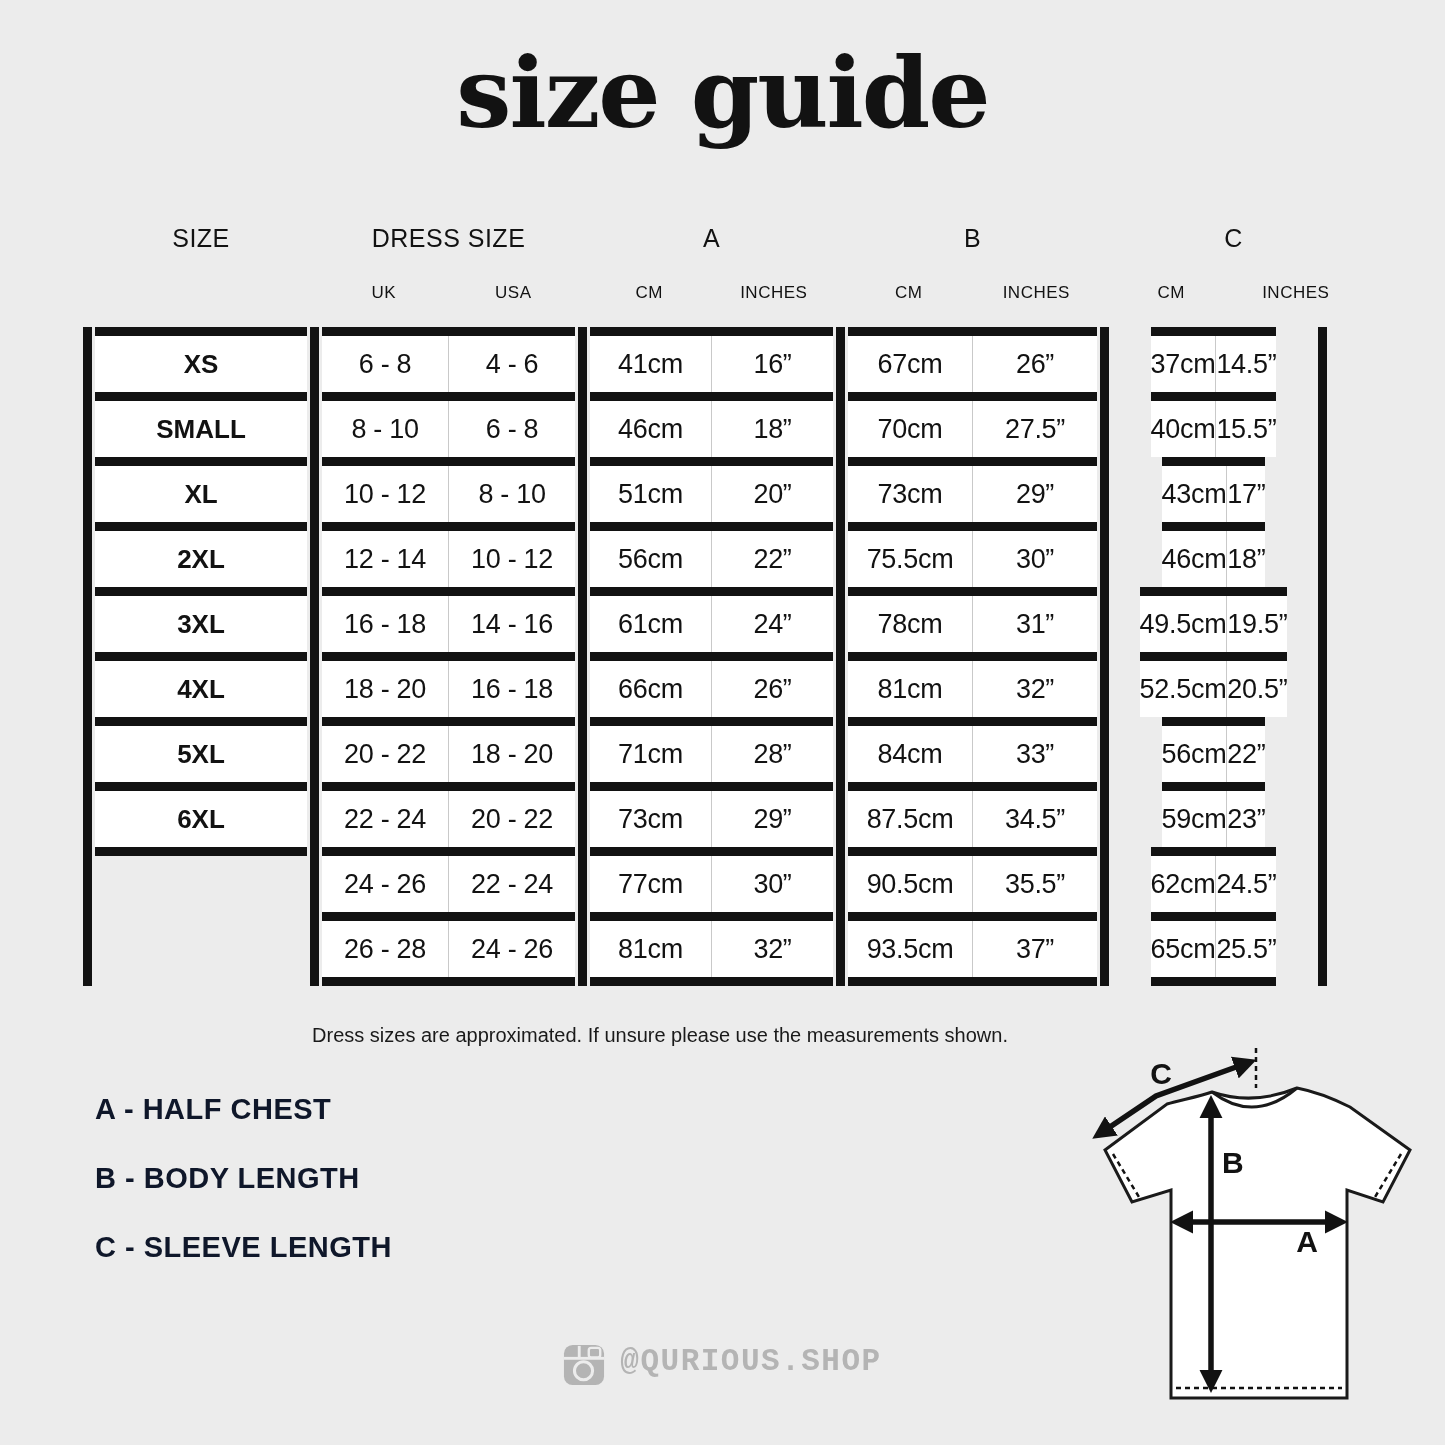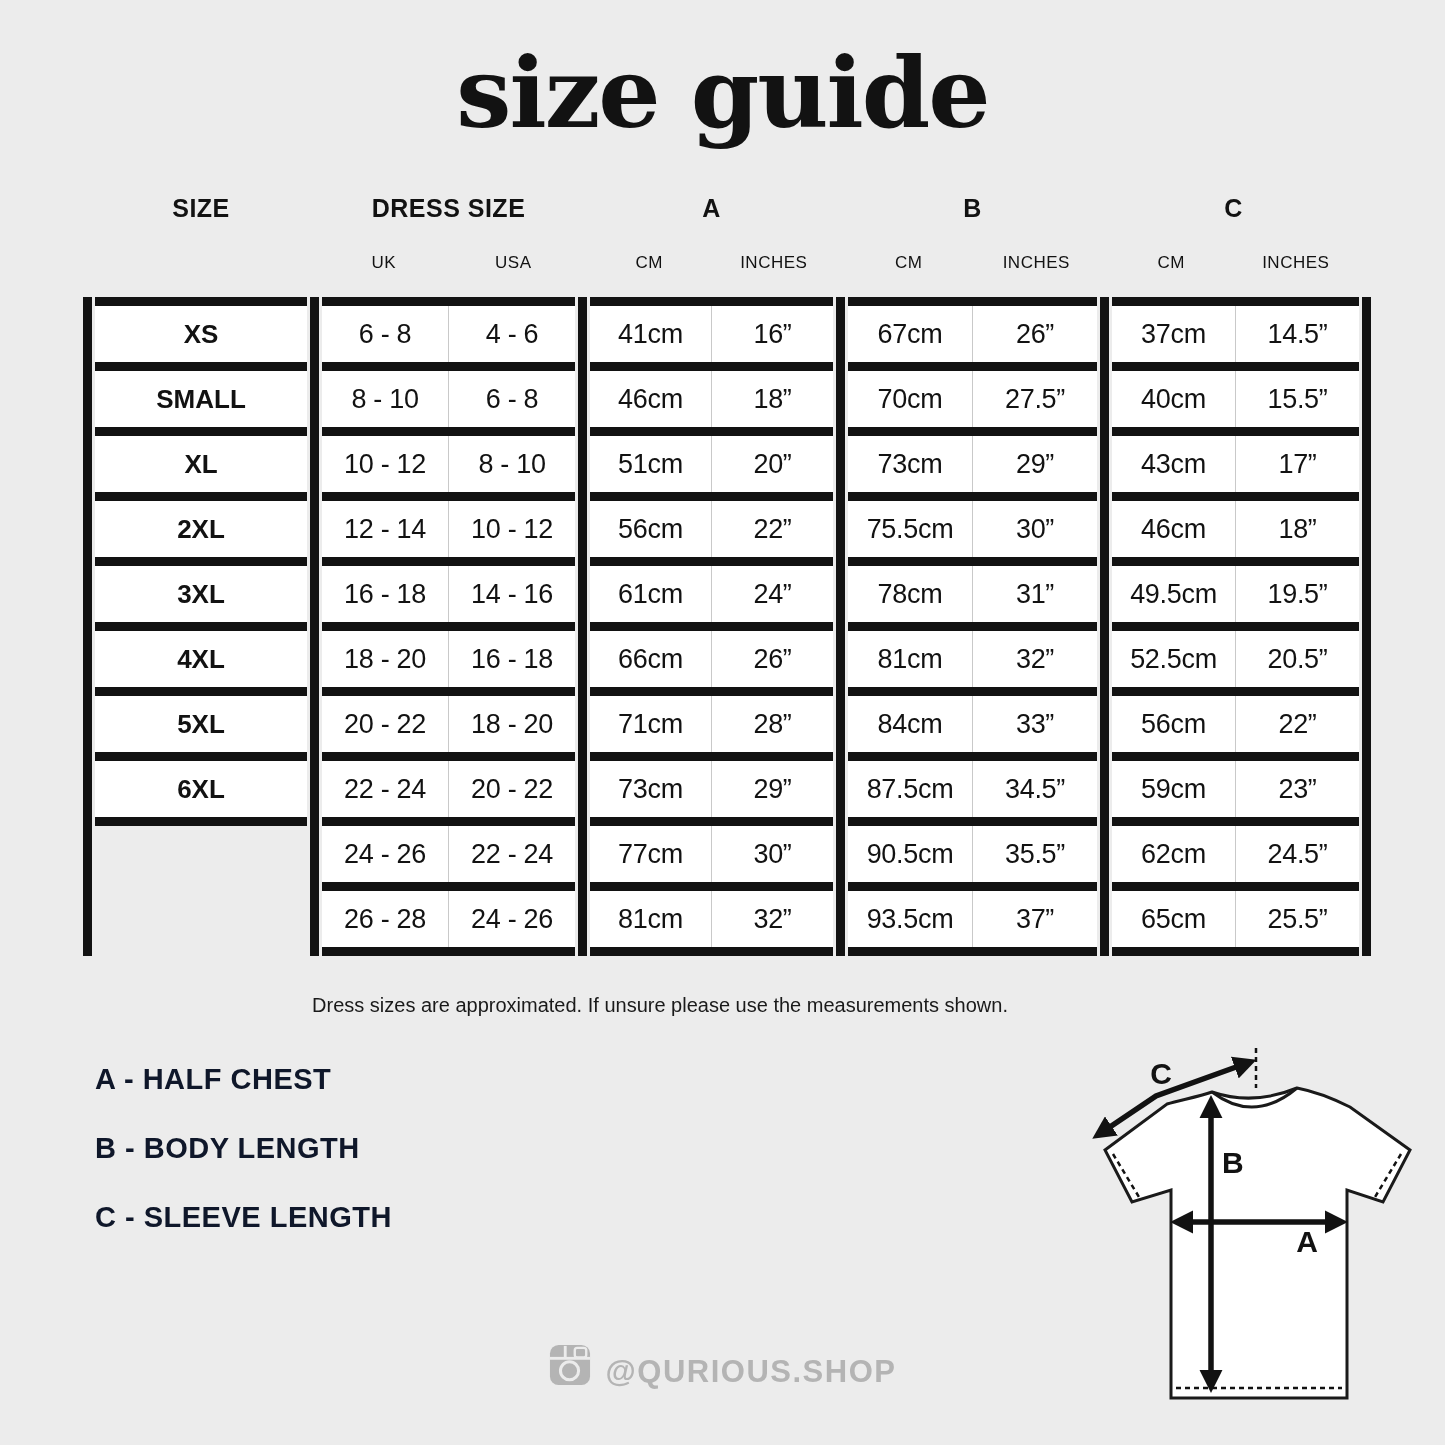--- a/index.html
+++ b/index.html
@@ -7,44 +7,44 @@
   .page { position:relative; width:1445px; height:1445px; background:#ececec; overflow:hidden; color:#121212; }
 
   .title { margin-top:44px; text-align:center; font-family:"DejaVu Serif", serif;
            font-weight:bold; font-size:98px; line-height:1; letter-spacing:-2px; color:#121212; }
 
   
   .hrow { display:flex; width:1284px; margin-left:83px; }
   .hbar { width:9px; flex:none; }
   .hg   { flex:none; display:flex; align-items:center; justify-content:center; }
   .g1 { width:218px; } .g2 { width:259px; } .g3 { width:249px; } .g4 { width:255px; } .g5 { width:249px; }
-  .group-heads { margin-top:52px; font-weight:bold; font-size:25px; letter-spacing:0.5px; }
+  .group-heads { margin-top:82px; font-weight:normal; font-size:25px; letter-spacing:0.5px; }
   .sub-heads   { margin-top:30px; font-size:17px; letter-spacing:0.5px; }
   .sub-heads .hg { justify-content:flex-start; }
   .subcell { flex:1; text-align:center; }
 
   
   .size-table { display:flex; width:1284px; margin:24px 0 0 83px; }
   .vbar { width:9px; flex:none; background:#121212; }
   .tgroup { flex:none; display:flex; flex-direction:column; padding:0 3px; }
-  .tg-size { width:218px; } .tg-dress { width:259px; } .tg-a { width:249px; } .tg-b { width:255px; } .tg-c { width:253px; }
+  .tg-size { width:218px; } .tg-dress { width:259px; } .tg-a { width:249px; } .tg-b { width:255px; } .tg-c { width:209px;align-items:center; }
   .trow { height:65px; border-top:9px solid #121212; background:#fff; display:flex; }
   .trow:last-child { height:74px; border-bottom:9px solid #121212; }
   .tcell { flex:1; display:flex; align-items:center; justify-content:center;
            font-size:27px; letter-spacing:-0.3px; color:#121212; }
   .tcell + .tcell { border-left:1px solid #c9c9c9; }
   .tg-size .tcell { font-weight:bold; font-size:26px; letter-spacing:0; }
 
   .note { width:1160px; margin:38px 0 0 80px; text-align:center; font-size:20px; color:#1a1a1a; }
 
   .legend { margin:46px 0 0 95px; }
   .legend-line { font-weight:bold; font-size:29px; letter-spacing:0.5px; margin-bottom:36px; color:#0f172a; }
 
   .handle-bar { position:absolute; left:0; top:1344px; width:100%; display:flex;
-                align-items:flex-end; justify-content:center; gap:15px; }
+                align-items:flex-start; justify-content:center; gap:15px;font-family:Liberation Mono, monospace; }
   .handle-text { font-size:31px; letter-spacing:1.5px; color:#b4b4b4; font-weight:bold; }
 
   .tshirt-wrap { position:absolute; left:1060px; top:1040px; width:385px; height:405px; }
 </style>
 </head>
 <body>
 
 <div class="page">
 
   <h1 class="title">size guide</h1>

